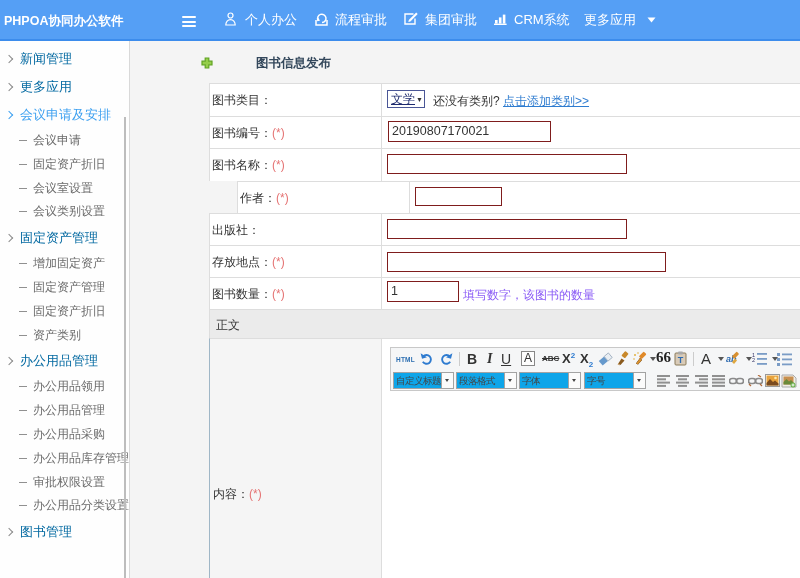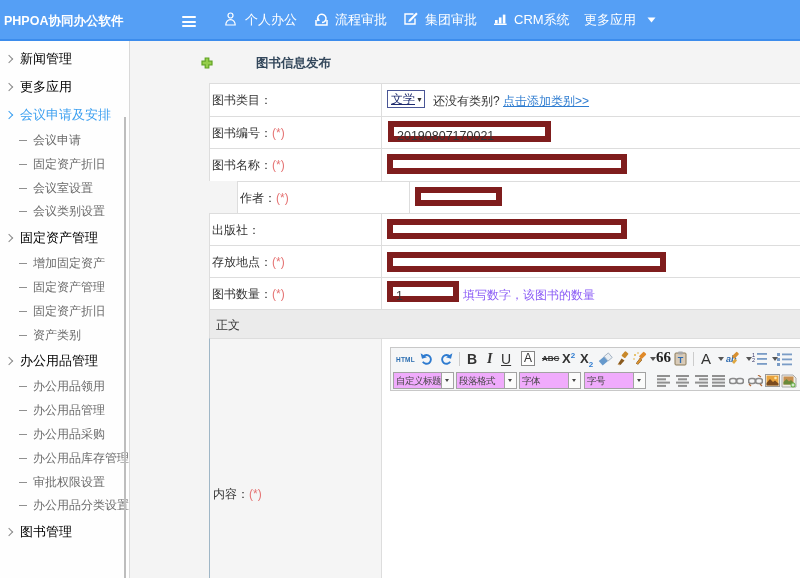--- a/index.html
+++ b/index.html
@@ -11,21 +11,21 @@
 #topbar:after { content:""; position:absolute; left:0; bottom:0; width:800px; height:2.5px; background:#3c8cec; }
 #logo { position:absolute; left:4px; top:13px; font-size:12.5px; font-weight:bold; }
 .ham { position:absolute; left:182px; top:16px; width:14px; height:11px; }
 .ham div { height:2px; background:#fff; margin-bottom:2.5px; border-radius:1px; }
 .navtx { position:absolute; top:0; height:41px; line-height:40px; font-size:13px; color:#fff; white-space:nowrap; }
 .navic { position:absolute; top:0; }
 
 
 #sidebar { position:absolute; left:0; top:41px; width:130px; height:537px; background:#fefefe; border-right:1px solid #d9d9d9; }
 #sbthumb { position:absolute; left:124px; top:117px; width:2px; height:461px; background:#bdbdbd; }
-.mi { position:relative; height:28px; line-height:28px; font-size:13px; color:#000000; white-space:nowrap; }
+.mi { position:relative; height:28px; line-height:28px; font-size:13px; color:#0369a1; white-space:nowrap; }
 .mi .chev { position:absolute; left:6px; top:10.5px; width:6px; height:6px; border-top:1.4px solid #8a8a8a; border-right:1.4px solid #8a8a8a; transform:rotate(45deg); }
 .mi span.t { position:absolute; left:20px; }
 .mi.act { color:#3da0f0; }
 .mi.act .chev { border-color:#3da0f0; }
 .si { position:relative; height:23.8px; line-height:23.8px; font-size:12px; color:#6b6b6b; white-space:nowrap; }
 .si .dash { position:absolute; left:19px; top:11px; width:8px; height:1px; background:#909090; }
 .si span.t { position:absolute; left:33px; }
 .si.act { color:#0f766e;margin-top:40px; }
 .si.act .dash { background:#3da0f0; }
 
@@ -33,27 +33,27 @@
 #content { position:absolute; left:131px; top:41px; width:669px; height:537px; background:#f4f4f4; }
 #plus { position:absolute; left:70px; top:16px; }
 #titletxt { position:absolute; left:85px; top:14px; font-size:12.5px; font-weight:bold; color:#33475b;padding-left:40px; }
 
 
 #ftable { position:absolute; left:78px; top:42px; width:591px; }
 .frow { position:relative; background:#fff; border-top:1px solid #ddd; border-left:1px solid #ddd; width:591px; }
 .frow .lbl { position:absolute; left:2px; top:50%; transform:translateY(-50%); font-size:12px; color:#333; }
 .frow .sep { position:absolute; left:171px; top:0; bottom:0; width:1px; background:#ddd; }
 .red { color:#e57373; }
-.ipt { position:absolute; background:#fff; border:6px solid #7f1d1d; font-size:12.5px; color:#333; padding-left:3px; line-height:18px; }
+.ipt { position:absolute; background:#fff; border:1px solid #7f1d1d; font-size:12.5px; color:#333; padding-left:3px; line-height:18px; }
 
 
 #edtb { position:absolute; left:180px; top:8px; width:411px; height:44px; background:#f5f6f7; border:1px solid #c8c8c8; border-right:none; overflow:hidden; }
 #edtb .i { position:absolute; font-size:13px; color:#333; }
 .tsep { position:absolute; top:4px; width:1px; height:14px; background:#ccc; }
-.ddbox { position:absolute; top:24px; height:17px; background:#f0abfc; border:1px solid #a3a3a3; letter-spacing:-0.5px; font-size:9.5px; color:#444; line-height:15px; padding-left:2px; white-space:nowrap; }
+.ddbox { position:absolute; top:24px; height:17px; background:#0ea5e9; border:1px solid #a3a3a3; letter-spacing:-0.5px; font-size:9.5px; color:#444; line-height:15px; padding-left:2px; white-space:nowrap; }
 .ddbtn { position:absolute; right:0; top:0; width:12px; height:15px; border-left:1px solid #a3a3a3; background:#fbfbfb; }
 .ddbtn:after { content:""; position:absolute; left:3px; top:6px; border-left:2.5px solid transparent; border-right:2.5px solid transparent; border-top:3.5px solid #444; }
 .mcar { display:inline-block; width:0; height:0; border-left:3px solid transparent; border-right:3px solid transparent; border-top:4px solid #555; vertical-align:2px; margin-left:3px; }
 </style>
 </head>
 <body>
 <div id="topbar">
   <div id="logo">PHPOA协同办公软件</div>
   <div class="ham">
       <div></div>

